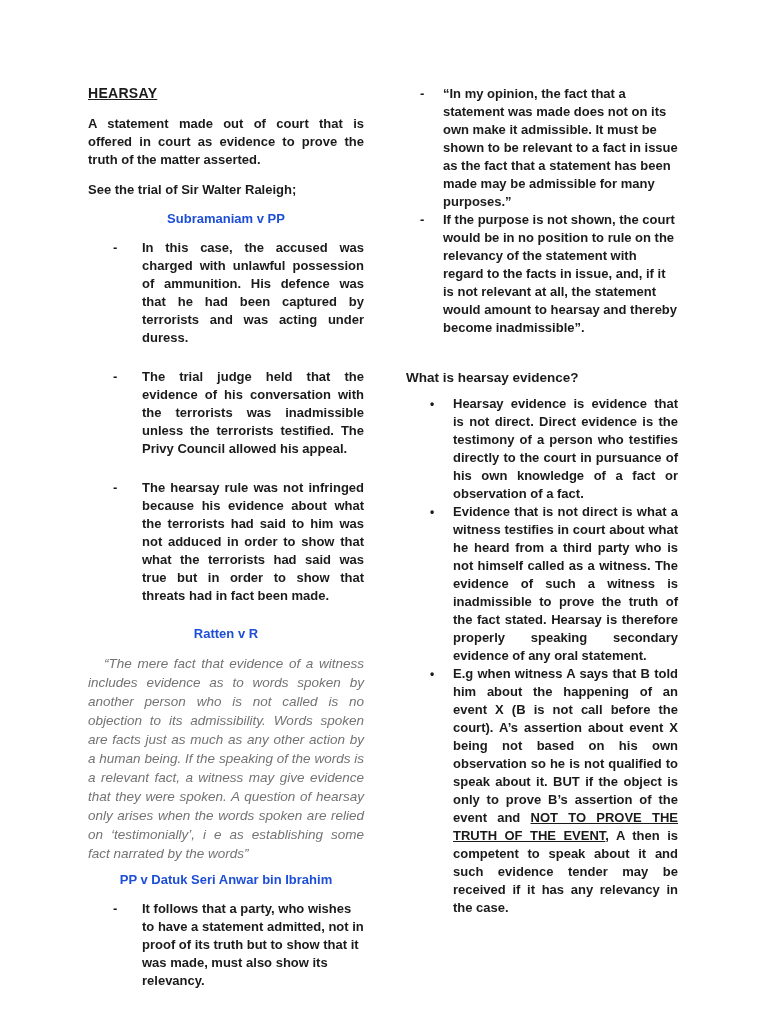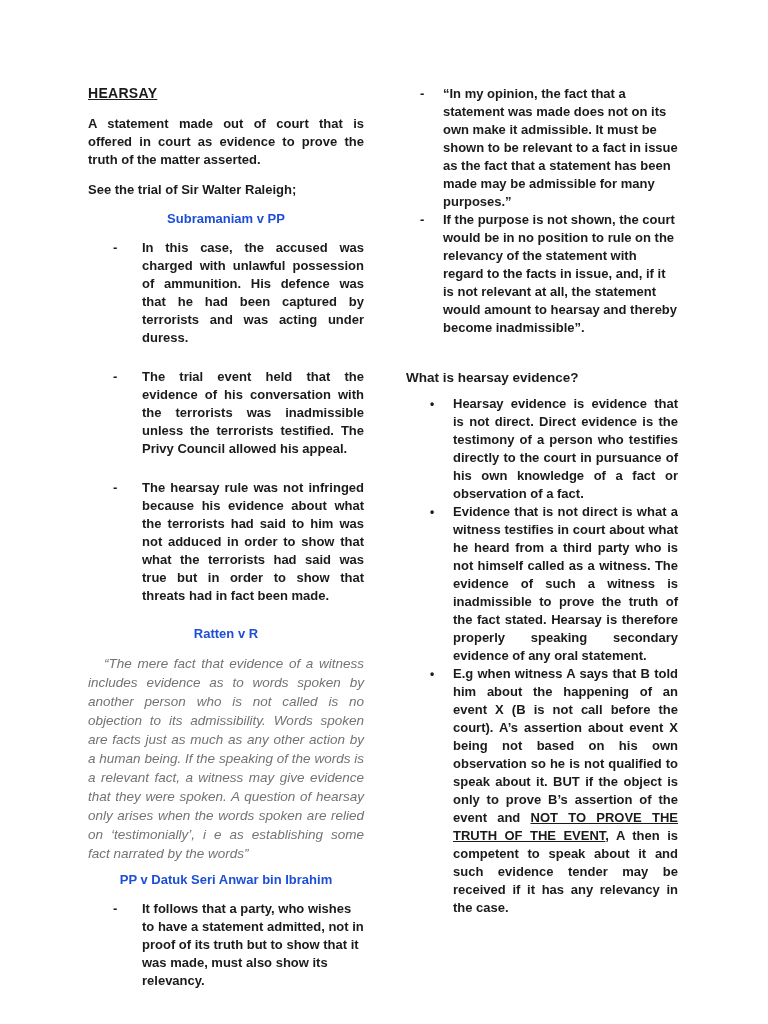--- a/index.html
+++ b/index.html
@@ -96,21 +96,21 @@
 
     <div class="case-heading">Subramaniam v PP</div>
 
     <div class="dash-left">
       <div class="li">
         <span class="marker">-</span>
         <p class="li-text just">In this case, the accused was charged with unlawful possession of ammunition. His defence was that he had been captured by terrorists and was acting under duress.</p>
       </div>
       <div class="li">
         <span class="marker">-</span>
-        <p class="li-text just">The trial event held that the evidence of his conversation with the terrorists was inadmissible unless the terrorists testified. The Privy Council allowed his appeal.</p>
+        <p class="li-text just">The trial judge held that the evidence of his conversation with the terrorists was inadmissible unless the terrorists testified. The Privy Council allowed his appeal.</p>
       </div>
       <div class="li">
         <span class="marker">-</span>
         <p class="li-text just">The hearsay rule was not infringed because his evidence about what the terrorists had said to him was not adduced in order to show that what the terrorists had said was true but in order to show that threats had in fact been made.</p>
       </div>
     </div>
 
     <div class="case-heading">Ratten v R</div>
 
     <p class="quote-par">“The mere fact that evidence of a witness includes evidence as to words spoken by another person who is not called is no objection to its admissibility. Words spoken are facts just as much as any other action by a human being. If the speaking of the words is a relevant fact, a witness may give evidence that they were spoken. A question of hearsay only arises when the words spoken are relied on ‘testimonially’, i e as establishing some fact narrated by the words”</p>

